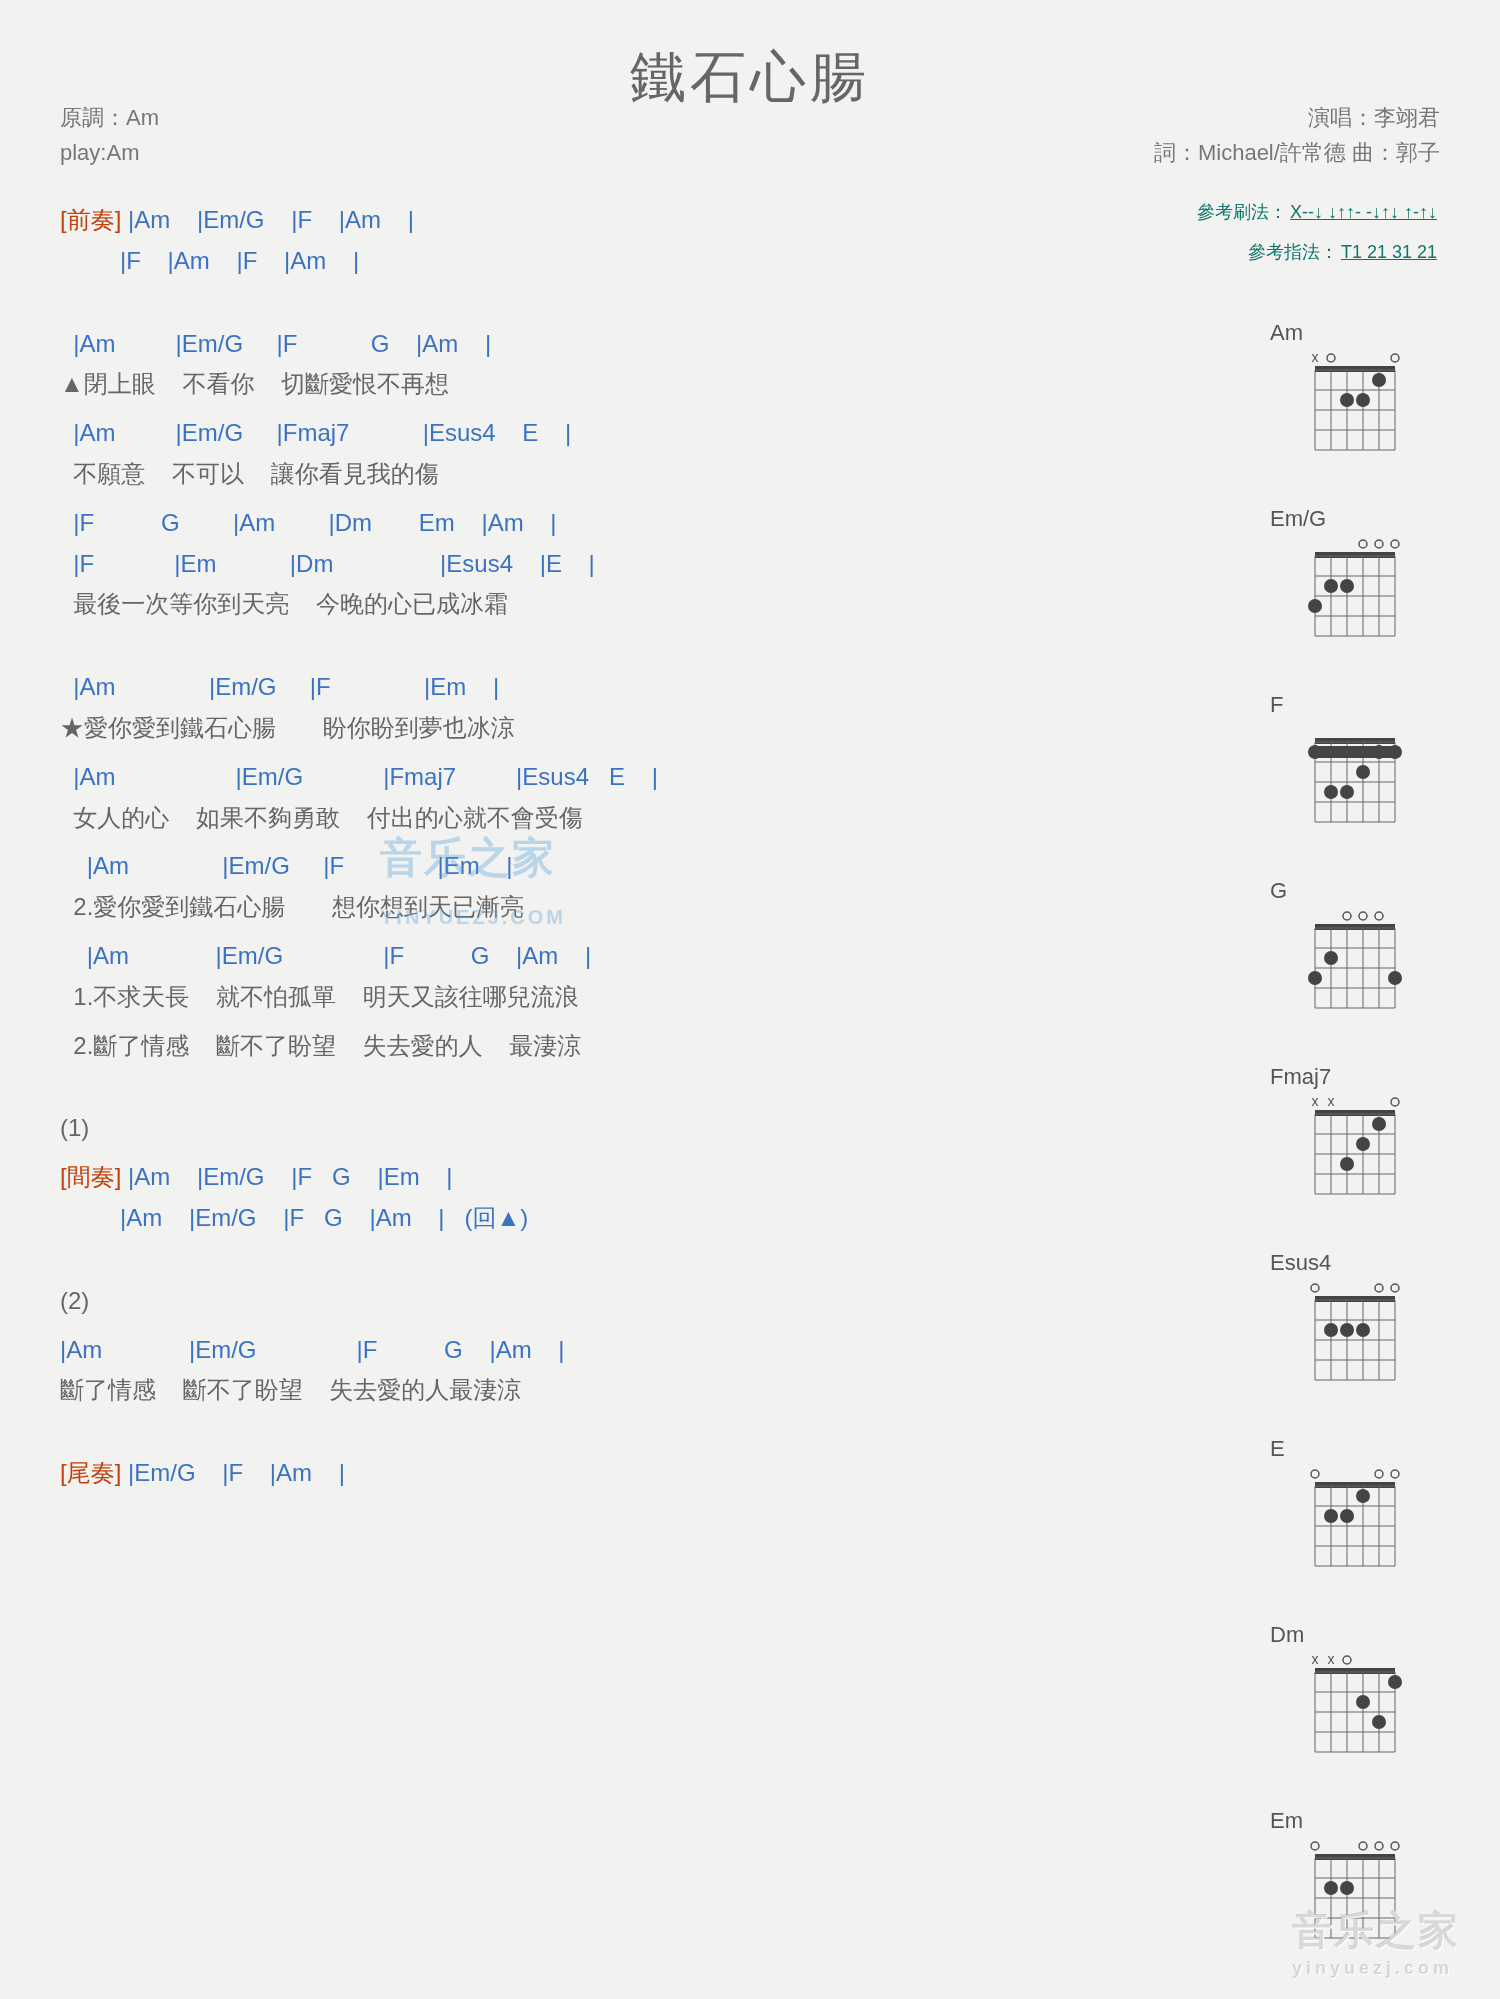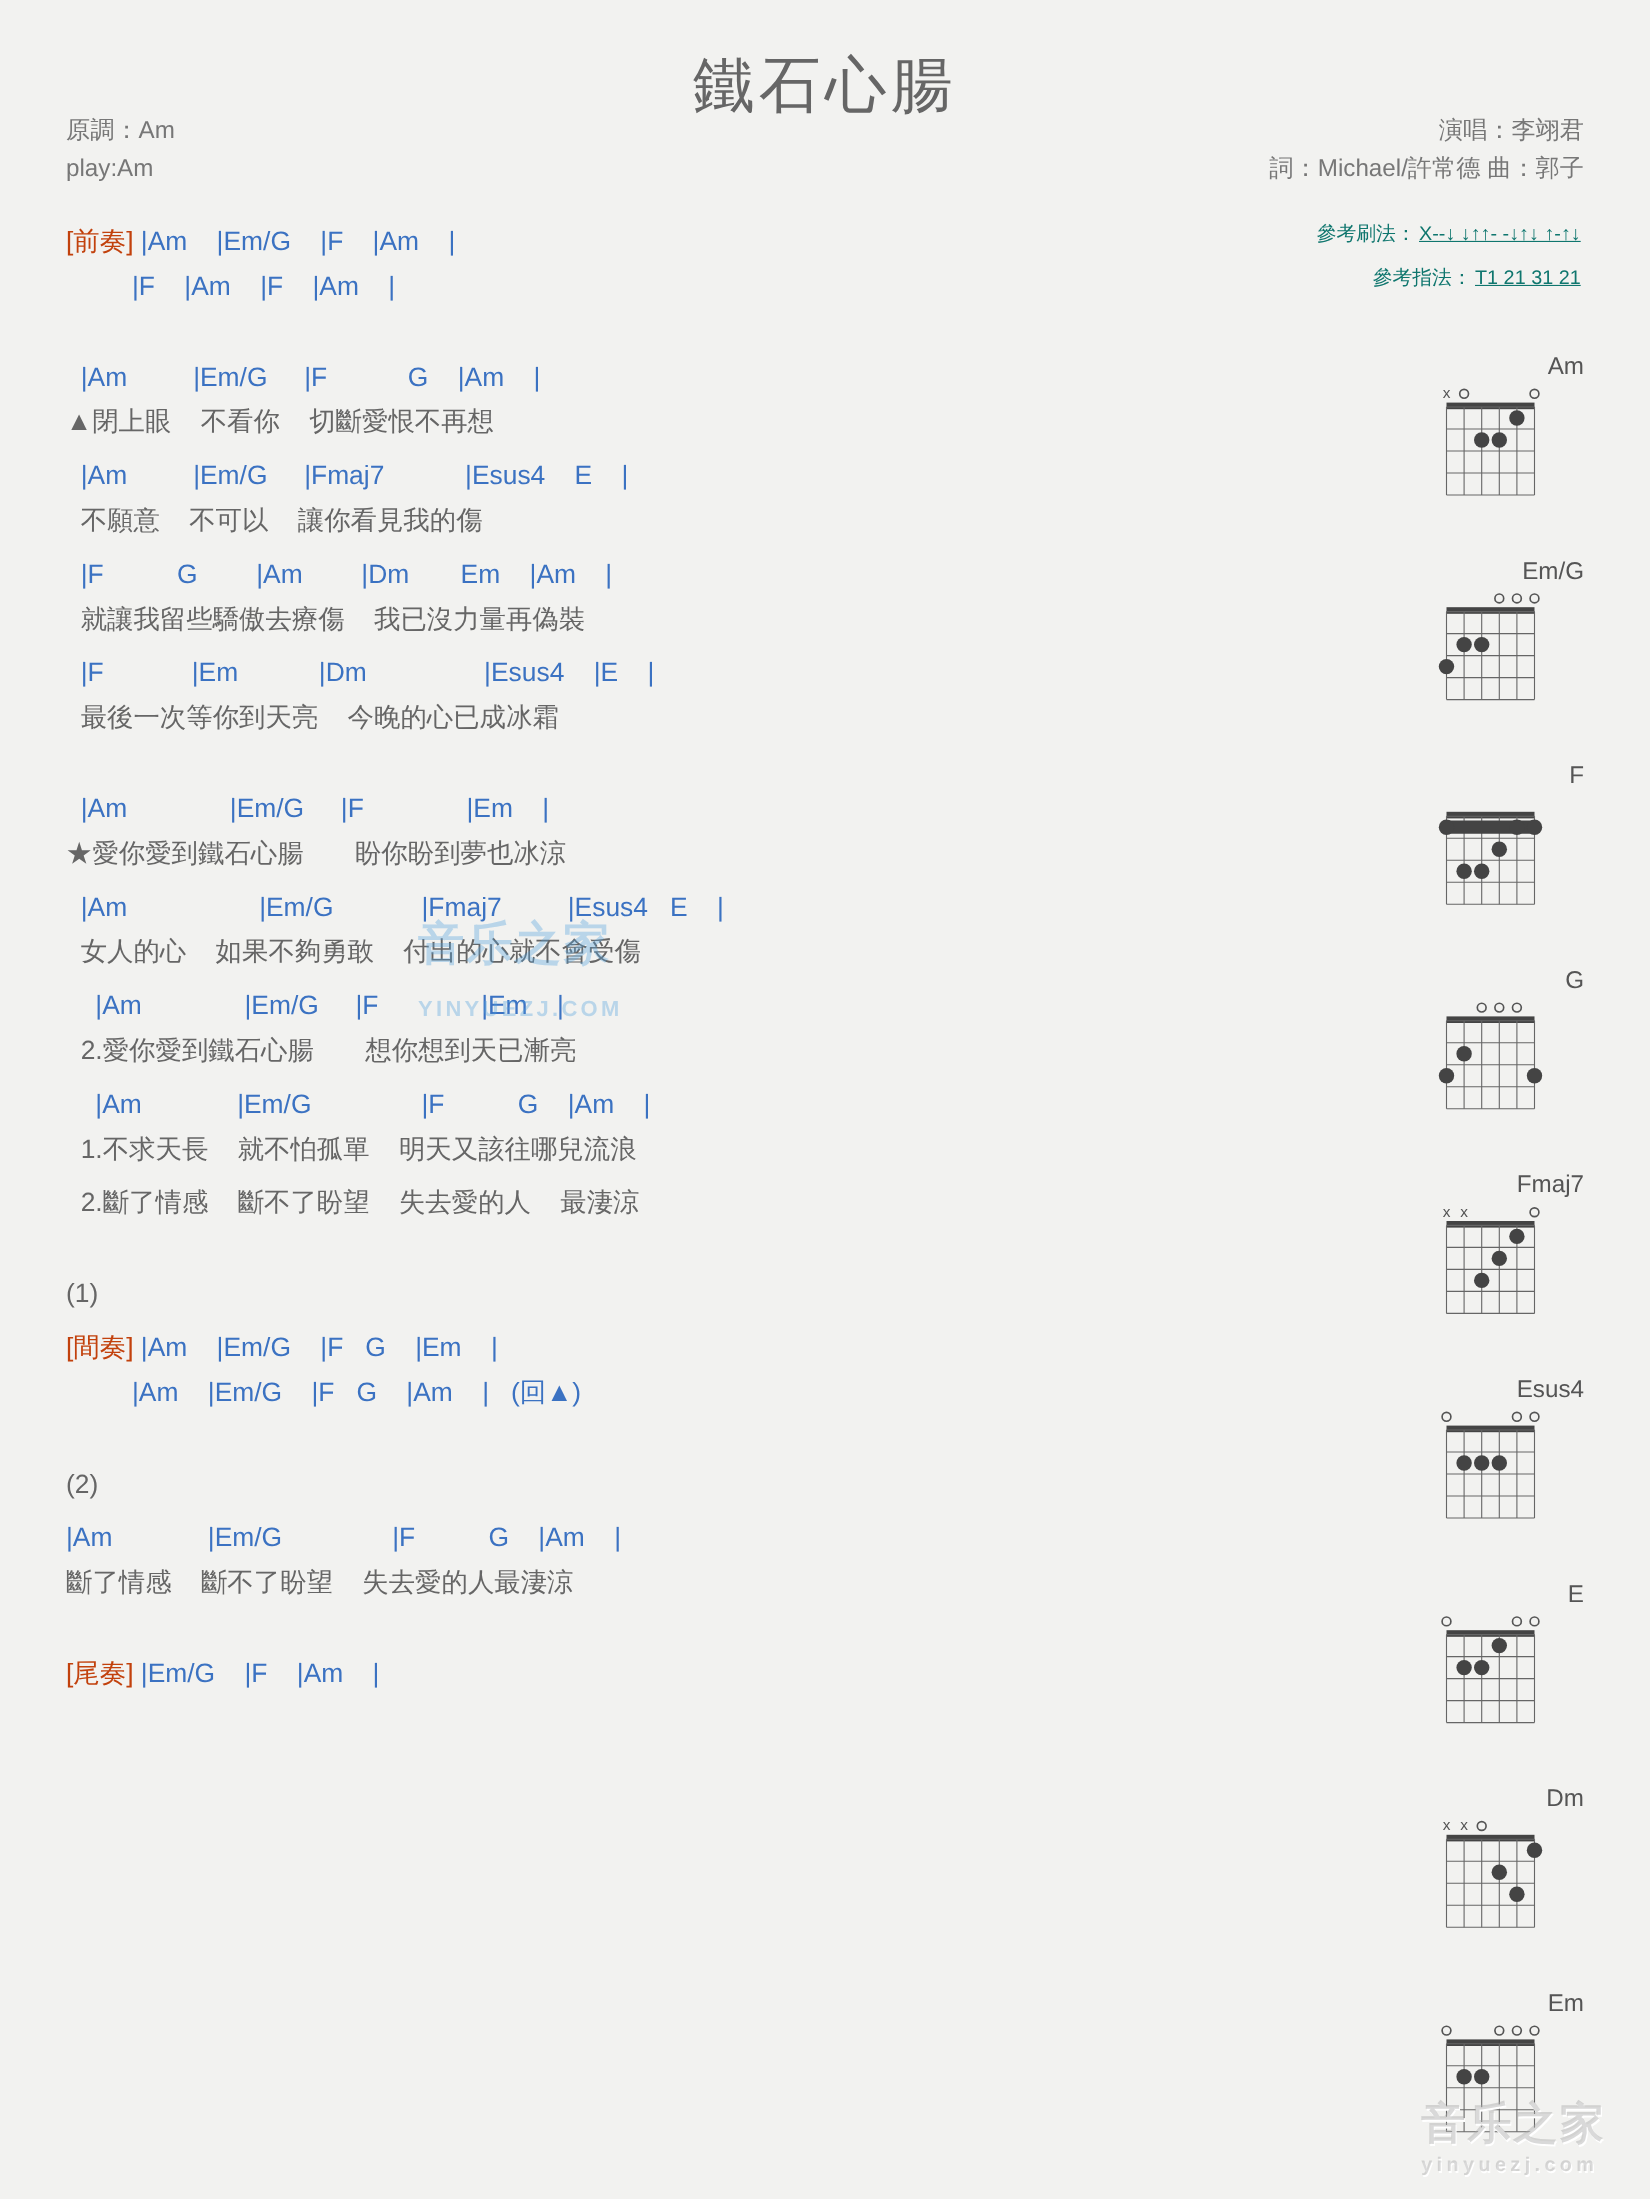--- a/index.html
+++ b/index.html
@@ -9,21 +9,21 @@
 .meta-right{position:absolute;right:60px;top:100px;font-size:22px;color:#777;line-height:1.6;text-align:right;}
 .ref{position:absolute;right:60px;font-size:18px;color:#0f766e;}
 .ref1{top:200px;} .ref2{top:240px;}
 .ref u{margin:0 3px;}
 .body{position:absolute;left:60px;top:200px;width:1050px;}
 .sect{margin-bottom:42px;}
 .chordline{font-size:24px;color:#3b72c2;white-space:pre;line-height:1.7;}
 .lyric{font-size:24px;color:#666;white-space:pre;line-height:1.7;margin-bottom:8px;}
 .tag{color:#c2410c;}
 .diagrams{position:absolute;right:60px;top:320px;width:170px;}
-.chorddiag{margin-bottom:46px;text-align:right;}
+.chorddiag{margin-bottom:46px;text-align:left;}
 .chorddiag .nm{font-size:22px;color:#555;margin-bottom:4px;}
 .chorddiag svg{display:block;margin:0 auto;}
 .watermark{position:absolute;right:40px;bottom:20px;font-size:40px;font-weight:bold;color:rgba(170,170,170,0.45);text-shadow:1px 1px 0 #fff;letter-spacing:2px;}
 .watermark small{display:block;font-size:18px;letter-spacing:4px;color:rgba(170,170,170,0.45);}
 .wm-center{position:absolute;left:380px;top:830px;font-size:42px;font-weight:bold;color:rgba(80,160,220,0.35);letter-spacing:2px;pointer-events:none;}
 .wm-center small{font-size:20px;letter-spacing:3px;color:rgba(80,160,220,0.35);}
 </style>
 </head>
 <body>
 
@@ -52,21 +52,20 @@
       <div class="chordline"><span class="tag">[前奏]</span><span> |Am    |Em/G    |F    |Am    |</span></div>
       <div class="chordline">         |F    |Am    |F    |Am    |</div>
     </div>
 
     <div class="sect">
       <div class="chordline">  |Am         |Em/G     |F           G    |Am    |</div>
       <div class="lyric">▲閉上眼    不看你    切斷愛恨不再想</div>
       <div class="chordline">  |Am         |Em/G     |Fmaj7           |Esus4    E    |</div>
       <div class="lyric">  不願意    不可以    讓你看見我的傷</div>
       <div class="chordline">  |F          G        |Am        |Dm       Em    |Am    |</div>
-      <div class="lyric">  就讓我留些驕傲去療傷    我已沒力量再偽裝</div>
       <div class="chordline">  |F            |Em           |Dm                |Esus4    |E    |</div>
       <div class="lyric">  最後一次等你到天亮    今晚的心已成冰霜</div>
     </div>
 
     <div class="sect">
       <div class="chordline">  |Am              |Em/G     |F              |Em    |</div>
       <div class="lyric">★愛你愛到鐵石心腸       盼你盼到夢也冰涼</div>
       <div class="chordline">  |Am                  |Em/G            |Fmaj7         |Esus4   E    |</div>
       <div class="lyric">  女人的心    如果不夠勇敢    付出的心就不會受傷</div>
       <div class="chordline">    |Am              |Em/G     |F              |Em    |</div>

